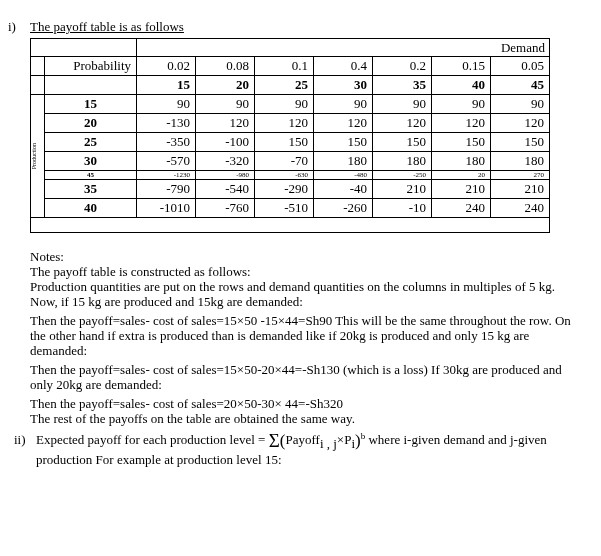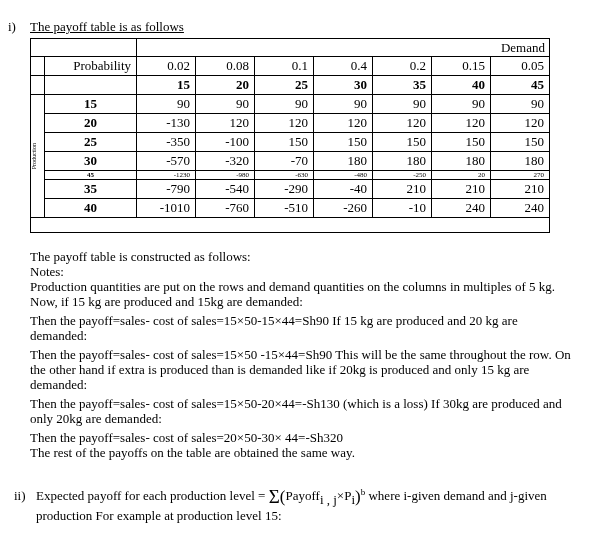--- a/index.html
+++ b/index.html
@@ -49,21 +49,21 @@
     line-height: 8px;
     padding: 0 5px;
     border-top: 1px solid #000;
   }
   .payoff tr.bottomrow td { height: 15px; }
 
   .notes { margin: 16px 0 0 22px; width: 545px; }
   .notes p { margin: 0; line-height: 15px; }
   .notes p.gap { margin-top: 4px; }
 
-  .item-ii { margin-top: 24px; padding-left: 6px; width: 585px; line-height: 16px; }
+  .item-ii { margin-top: 2px; padding-left: 6px; width: 585px; line-height: 16px; }
   .sigma { font-size: 19px; line-height: 1; vertical-align: -3px; }
   .bigp { font-size: 17px; vertical-align: -2px; }
   .item-ii sub { font-size: 13px; }
   .item-ii sup { font-size: 9px; }
 </style>
 </head>
 <body>
 
 <div class="page">
 
@@ -185,25 +185,24 @@
         <td class="num">240</td>
         <td class="num">240</td>
       </tr>
       <tr class="bottomrow">
         <td colspan="9"></td>
       </tr>
     </tbody>
   </table>
 
   <div class="notes">
+    <p>Notes:</p>
     <p>The payoff table is constructed as follows:</p>
-    <p>Notes:</p>
     <p>Production quantities are put on the rows and demand quantities on the columns in multiples of 5 kg.</p>
     <p>Now, if 15 kg are produced and 15kg are demanded:</p>
-    <p class="gap">Then the payoff=sales- cost of sales=15×50-15×44=Sh90 If 15 kg are produced and 20 kg are demanded:</p>
     <p class="gap">Then the payoff=sales- cost of sales=15×50 -15×44=Sh90 This will be the same throughout the row. On the other hand if extra is produced than is demanded like if 20kg is produced and only 15 kg are demanded:</p>
     <p class="gap">Then the payoff=sales- cost of sales=15×50-20×44=-Sh130 (which is a loss) If 30kg are produced and only 20kg are demanded:</p>
     <p class="gap">Then the payoff=sales- cost of sales=20×50-30× 44=-Sh320</p>
     <p>The rest of the payoffs on the table are obtained the same way.</p>
   </div>
 
   <div class="item-row item-ii">
     <span class="item-marker">ii)</span>
     <span>
       <span>Expected payoff for each production level = </span><span class="sigma">Σ</span><span class="bigp">(</span><span>Payoff</span><sub>i , j</sub><span>×P</span><sub>i</sub><span class="bigp">)</span><sup>b</sup><span> where i-given demand and j-given production For example at production level 15:</span>

